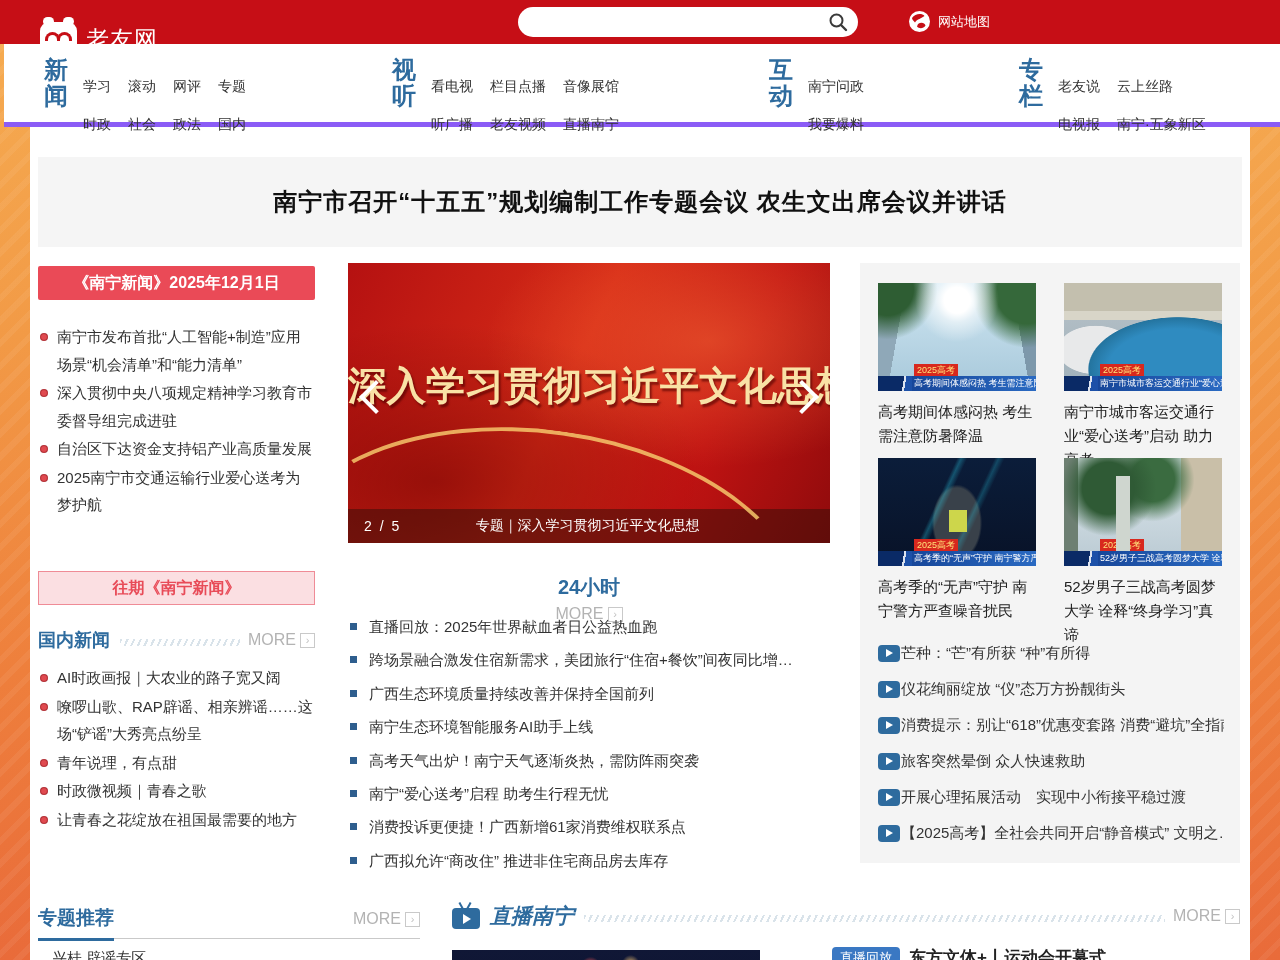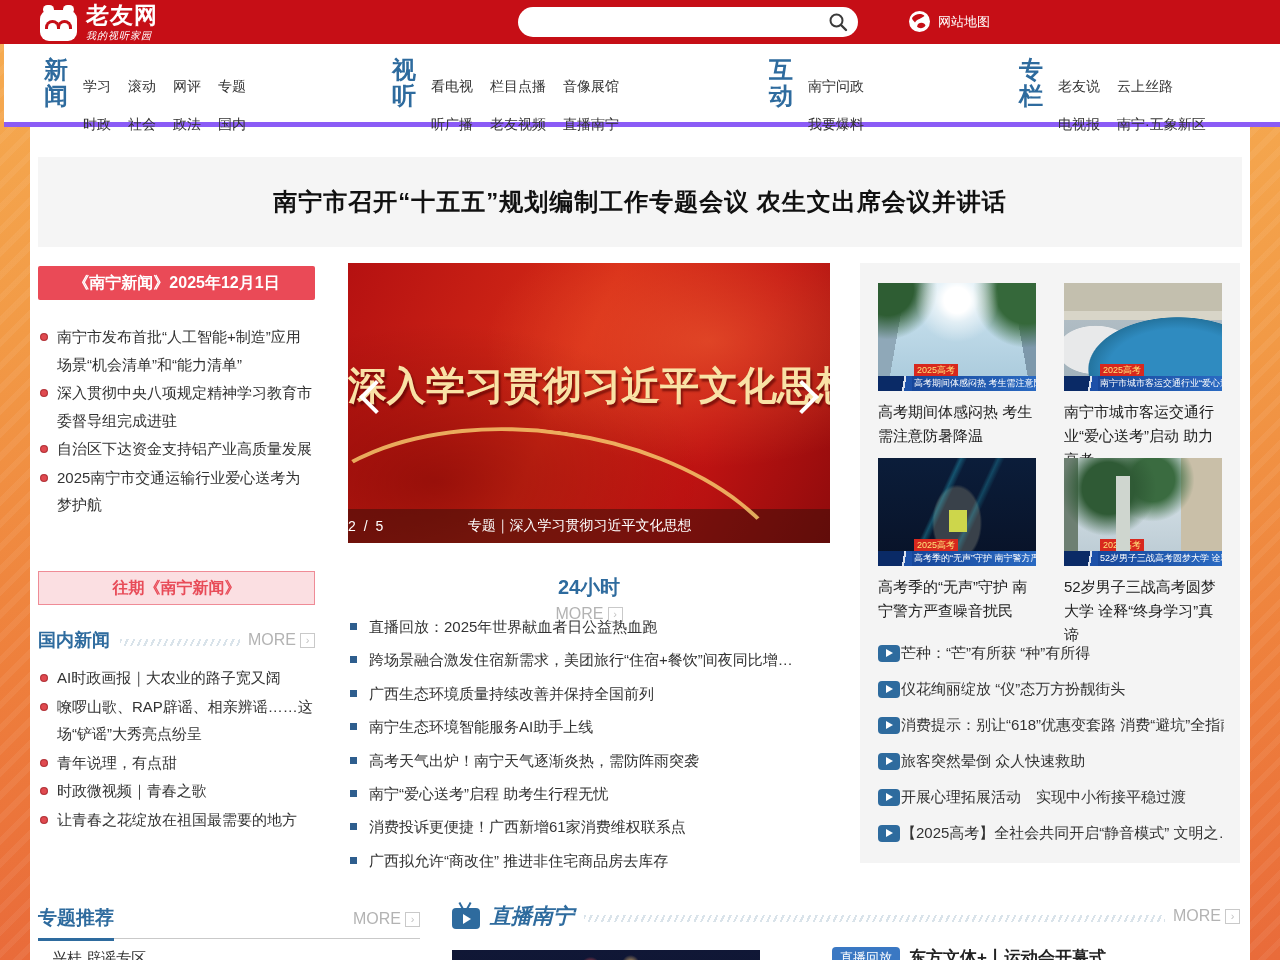--- a/index.html
+++ b/index.html
@@ -13,21 +13,21 @@
 
   
   .header-red{position:absolute;left:0;top:0;width:1280px;height:44px;background:#c60e16;z-index:6;}
   .logo{position:absolute;left:40px;top:4px;display:flex;align-items:center;gap:9px;}
   .mascot{width:37px;height:31px;background:#fff;border-radius:9px;position:relative;margin-top:4px;}
   .mascot::before,.mascot::after{content:"";position:absolute;top:-5px;width:11px;height:9px;background:#fff;border-radius:5px;}
   .mascot::before{left:3px;} .mascot::after{right:3px;}
   .eye{position:absolute;top:10px;width:9px;height:6px;border:3px solid #c60e16;border-bottom:none;border-radius:9px 9px 0 0;}
   .eye.l{left:5px;} .eye.r{right:5px;}
   .logo-text{display:flex;flex-direction:column;}
-  .logo-title{color:#fff;font-size:23px;font-weight:bold;line-height:23px;letter-spacing:1px;}
+  .logo-title{color:#fff;font-size:23px;font-weight:normal;line-height:23px;letter-spacing:1px;margin-top:24px;}
   .logo-tagline{color:#fff;font-size:10px;font-style:italic;margin-top:2px;letter-spacing:1px;}
   .search{position:absolute;left:518px;top:7px;width:340px;height:30px;background:#fff;border-radius:15px;z-index:7;}
   .search input{position:absolute;left:16px;top:0;width:280px;height:30px;border:none;outline:none;background:transparent;font-size:14px;}
   .search .mag{position:absolute;right:10px;top:5px;width:20px;height:20px;}
   .sitemap{position:absolute;left:908px;top:10px;display:flex;align-items:center;gap:7px;color:#fff;font-size:13px;z-index:7;}
   .globe{width:23px;height:23px;}
 
   
   .nav-bar{position:absolute;left:4px;top:44px;width:1280px;height:78px;background:#fff;border-bottom:5px solid #8b5cf6;z-index:6;}
   .nav-group{position:absolute;top:13px;display:flex;gap:12px;}
@@ -78,21 +78,21 @@
       linear-gradient(115deg,#b51111 0%,#d62b17 45%,#c01312 72%,#8f0b0c 100%);}
   .carousel::after{content:"";position:absolute;left:-70px;bottom:-195px;width:520px;height:300px;border-radius:50%;
     border:4px solid transparent;border-top-color:rgba(246,197,107,.85);transform:rotate(8deg);}
   .car-title{position:absolute;left:0;right:0;top:96px;text-align:center;font-size:39px;font-weight:900;color:#f9e2a6;
     text-shadow:2px 3px 2px rgba(80,0,0,.6);white-space:nowrap;}
   .car-arrow{position:absolute;top:122px;width:20px;height:20px;border-left:4px solid #fff;border-bottom:4px solid #fff;cursor:pointer;}
   .car-arrow.prev{left:16px;transform:rotate(45deg);}
   .car-arrow.next{right:16px;transform:rotate(-135deg);}
   .car-bar{position:absolute;left:0;right:0;bottom:0;height:34px;background:rgba(52,14,8,.5);color:#fff;
     font-size:14px;display:flex;align-items:center;}
-  .car-page{margin-left:0;letter-spacing:2px;}
+  .car-page{margin-left:16px;letter-spacing:2px;}
   .car-cap{flex:1;text-align:center;margin-right:56px;}
 
   
   .h24-head{position:absolute;left:318px;top:447px;width:482px;flex-direction:column;}
   .h24-head .sec-title{font-size:20px;}
   .sq-list{position:absolute;left:318px;top:483px;width:482px;list-style:none;margin:0;padding:0;}
   .sq-list li{position:relative;padding-left:21px;font-size:15px;color:#333;line-height:33.4px;
     white-space:nowrap;overflow:hidden;cursor:pointer;}
   .sq-list li::before{content:"";position:absolute;left:2px;top:13px;width:7px;height:7px;background:#2e5e8e;}
 

